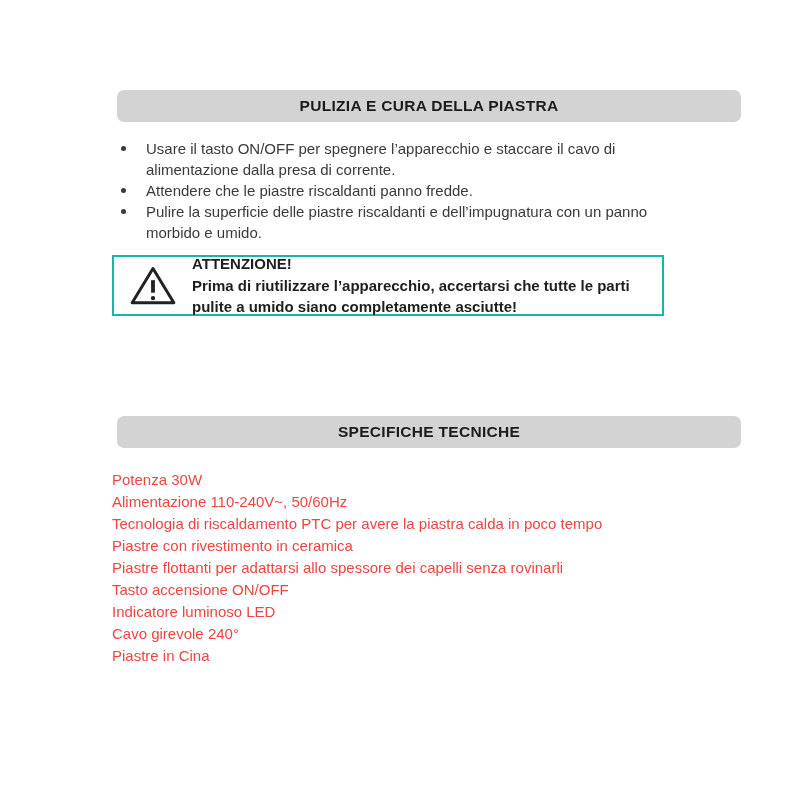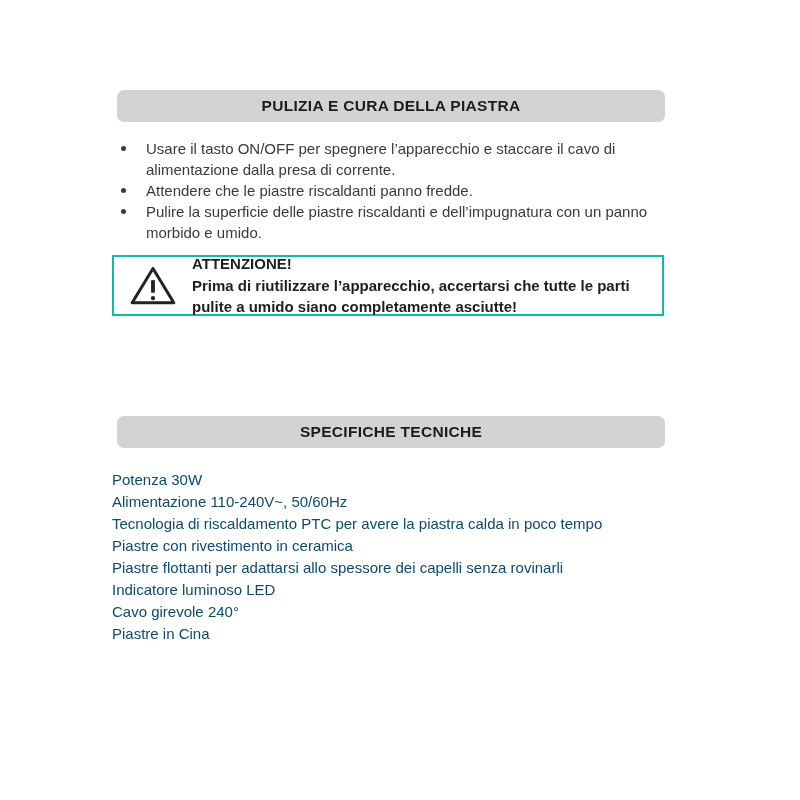--- a/index.html
+++ b/index.html
@@ -11,21 +11,21 @@
     position: relative;
     width: 800px;
     height: 800px;
     background: #ffffff;
     font-family: "Liberation Sans", "DejaVu Sans", sans-serif;
     overflow: hidden;
   }
   .section-bar {
     position: absolute;
     left: 117px;
-    width: 548px;
+    width: 624px;
     height: 32px;
     background: #d3d3d3;
     border-radius: 7px;
     box-sizing: border-box;
     text-align: center;
     line-height: 32px;
     font-size: 15.5px;
     font-weight: bold;
     color: #1b1b1b;
     letter-spacing: 0.3px;
@@ -85,21 +85,21 @@
     padding-right: 8px;
   }
 
   .specs-list {
     position: absolute;
     left: 112px;
     top: 469px;
     width: 560px;
     font-size: 15px;
     line-height: 22px;
-    color: #0c4a6e;
+    color: #ef4444;
   }
 </style>
 </head>
 <body>
 
 <div class="page">
 
   <div class="section-bar" id="bar-cleaning">PULIZIA E CURA DELLA PIASTRA</div>
 
   <ul class="bullet-list">
@@ -132,18 +132,19 @@
   </div>
 
   <div class="section-bar" id="bar-specs">SPECIFICHE TECNICHE</div>
 
   <div class="specs-list">
     <div>Potenza 30W</div>
     <div>Alimentazione 110-240V~, 50/60Hz</div>
     <div>Tecnologia di riscaldamento PTC per avere la piastra calda in poco tempo</div>
     <div>Piastre con rivestimento in ceramica</div>
     <div>Piastre flottanti per adattarsi allo spessore dei capelli senza rovinarli</div>
+    <div>Tasto accensione ON/OFF</div>
     <div>Indicatore luminoso LED</div>
     <div>Cavo girevole 240°</div>
     <div>Piastre in Cina</div>
   </div>
 
 </div>
 
 </body></html>

